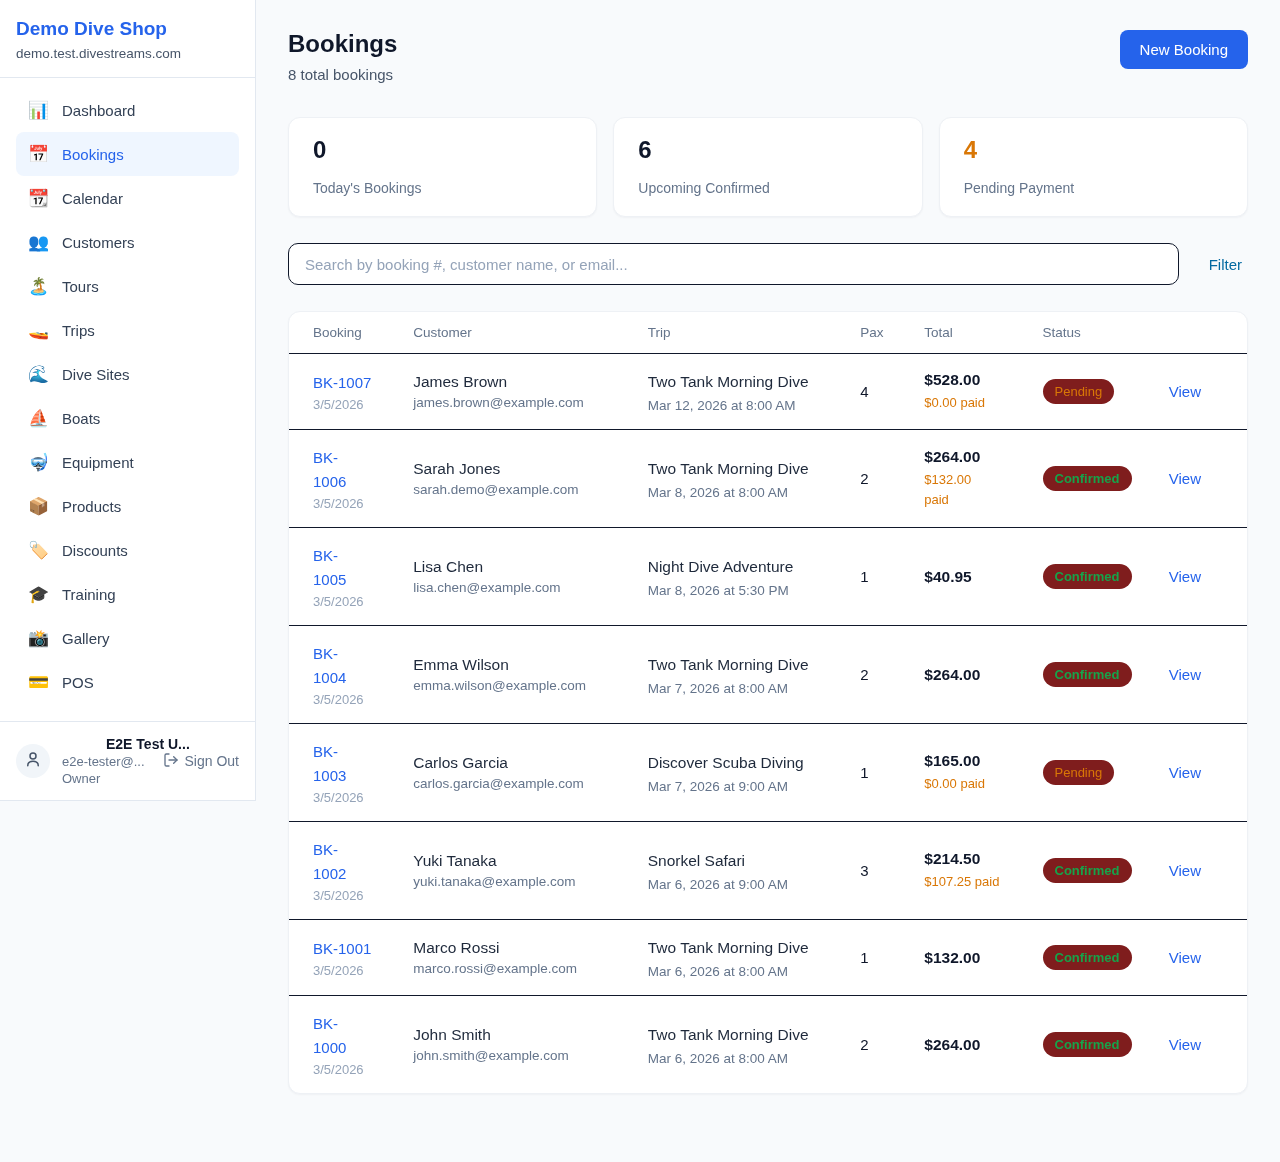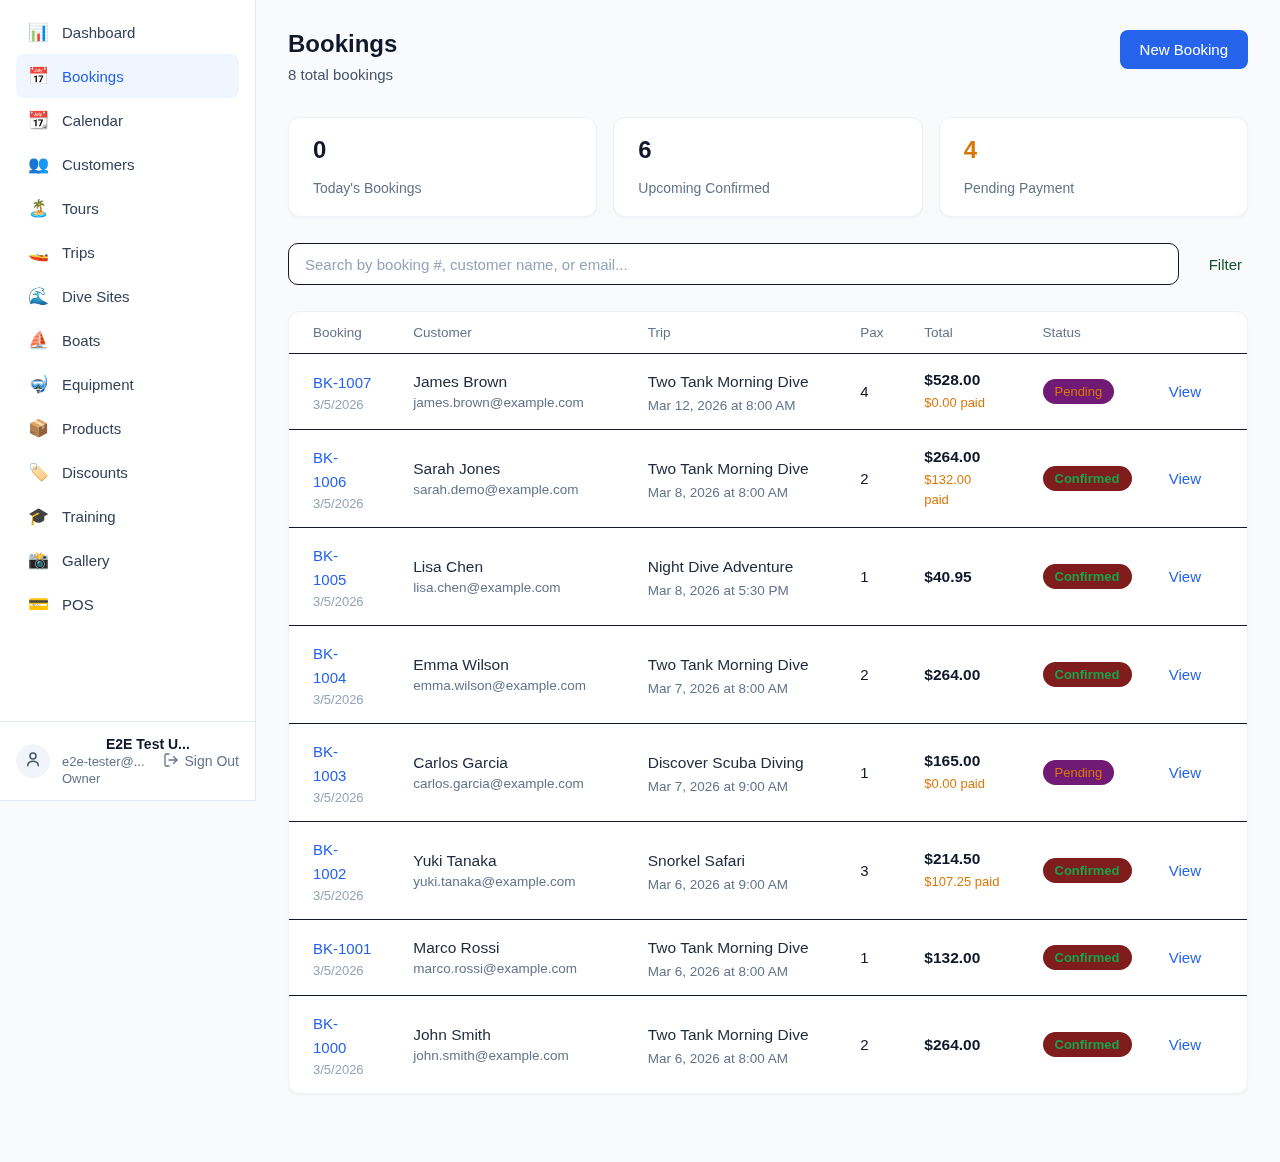--- a/index.html
+++ b/index.html
@@ -77,21 +77,21 @@
   }
   .search-input::placeholder { color:#94a3b8; }
   .status-select {
     height:42px; width:142px; margin-left:16px;
     border:1.5px solid #0f172a; border-radius:10px;
     padding:0 8px; font-size:15px; font-family:inherit;
     background:#ffffff; color:#0f172a; outline:none;
   }
   .filter-btn {
     background:none; border:none; font-family:inherit;
-    font-size:15px; font-weight:500; color:#14532d;
+    font-size:15px; font-weight:500; color:#0369a1;
     margin-left:30px; margin-right:6px; cursor:pointer;
   }
   
   .table-card {
     margin-top:26px; background:#ffffff;
     border:1px solid #eef1f5; border-radius:12px;
     overflow:hidden;
     box-shadow:0 1px 2px rgba(15,23,42,0.04);
   }
   table { width:100%; border-collapse:collapse; }
@@ -117,28 +117,32 @@
   .customer-email { color:#64748b; font-size:13.5px; margin-top:4px; }
   .trip-name { color:#1e293b; font-size:15.5px; font-weight:500; max-width:178px; line-height:1.55; }
   .trip-time { color:#64748b; font-size:13.5px; margin-top:4px; }
   .pax-value { font-size:15px; color:#0f172a; }
   .total-amount { font-size:15.5px; font-weight:700; color:#0f172a; }
   .total-paid { font-size:13px; color:#d97706; margin-top:4px; white-space:pre-line; line-height:1.5; }
   .status-badge {
     display:inline-block; padding:5px 12px; border-radius:999px;
     font-size:13px; font-weight:500;
   }
-  .status-badge.pending { background:#701a75; color:#d97706; }
+  .status-badge.pending { background:#7f1d1d; color:#d97706; }
   .status-badge.confirmed { background:#7f1d1d; color:#16a34a;font-weight:bold; }
   .view-link { color:#2563eb; font-size:15px; font-weight:500; cursor:pointer; text-decoration:none; }
 </style>
 </head>
 <body>
 
 <aside class="sidebar">
+  <div class="sidebar-header">
+    <div class="shop-name">Demo Dive Shop</div>
+    <div class="shop-domain">demo.test.divestreams.com</div>
+  </div>
   <nav class="nav" id="nav-list">
   <div class="nav-item">
     <span class="icon">📊</span>
     <span>Dashboard</span>
   </div>
 
   <div class="nav-item active">
     <span class="icon">📅</span>
     <span>Bookings</span>
   </div>

